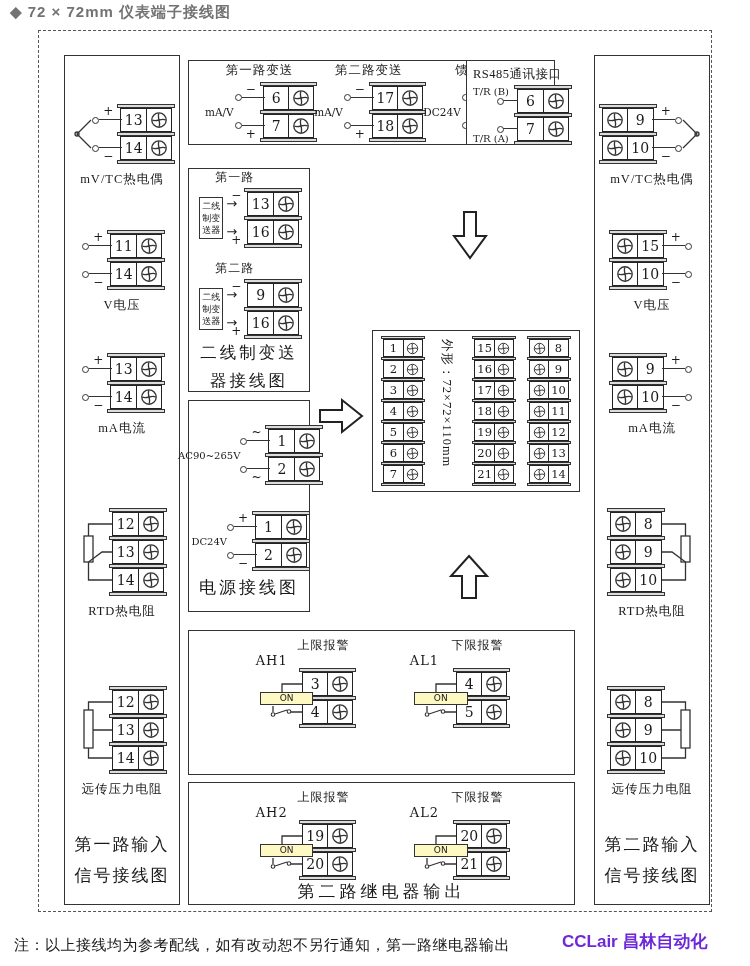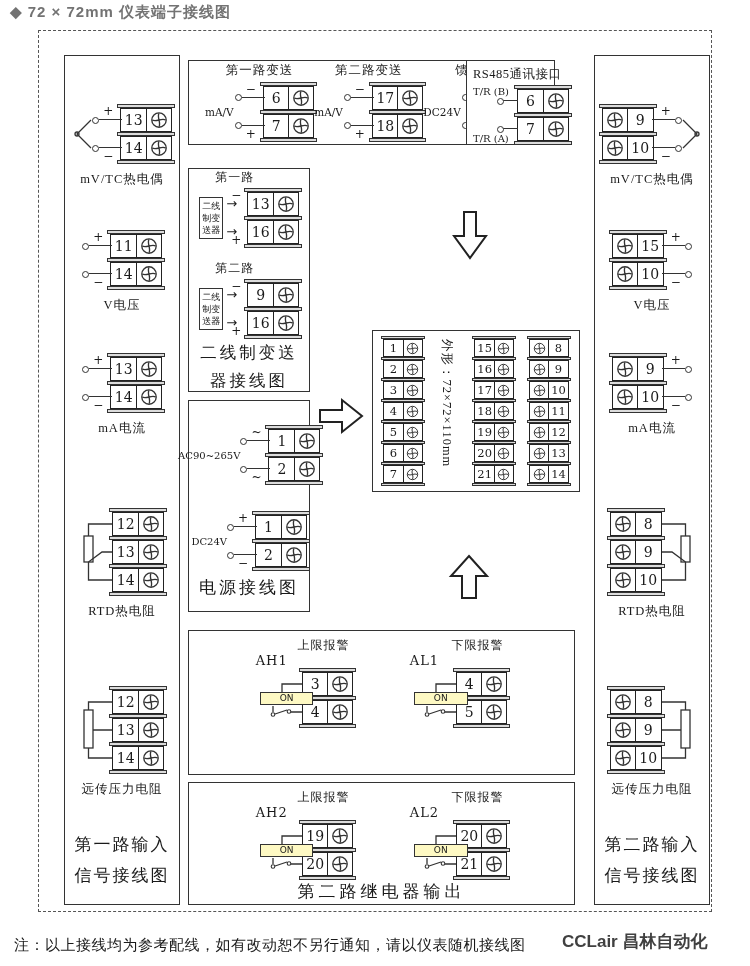--- a/index.html
+++ b/index.html
@@ -122,21 +122,21 @@
   .arrow-down { left:450px; top:210px; }
   .arrow-right { left:318px; top:396px; }
   .arrow-up { left:448px; top:554px; }
 
   
   .col-left { left:64px; top:55px; width:116px; height:850px; }
   .col-right { left:594px; top:55px; width:116px; height:850px; }
 
   
   .note { position:absolute; left:14px; top:936px; width:730px; font:15px "Liberation Serif", serif; letter-spacing:0.5px; white-space:nowrap; }
-  .watermark { position:absolute; left:562px; top:930px; font:bold 17px "Liberation Sans", sans-serif; color:#404040; white-space:nowrap; background:rgba(255,255,255,0.6); }
+  .watermark { position:absolute; left:562px; top:930px; font:bold 17px "Liberation Sans", sans-serif; color:#6d28d9; white-space:nowrap; background:rgba(255,255,255,0.6); }
 </style>
 </head>
 <body>
 
 <div id="page">
 
   <div class="page-title">◆ 72 × 72mm 仪表端子接线图</div>
   <div class="outer-dash"></div>
 
   <div class="box sigcol col-left">
@@ -1270,16 +1270,16 @@
       </div>
       <div class="sig-label">远传压力电阻</div>
     </div>
 
     <div class="col-footer colfoot">
       <div>第二路输入</div>
       <div>信号接线图</div>
     </div>
   </div>
 
-  <div class="note">注：以上接线均为参考配线，如有改动恕不另行通知，请以仪表随机接线图</div>
+  <div class="note">注：以上接线均为参考配线，如有改动恕不另行通知，第一路继电器输出</div>
   <div class="watermark">CCLair 昌林自动化</div>
 
 </div>
 
 </body></html>

